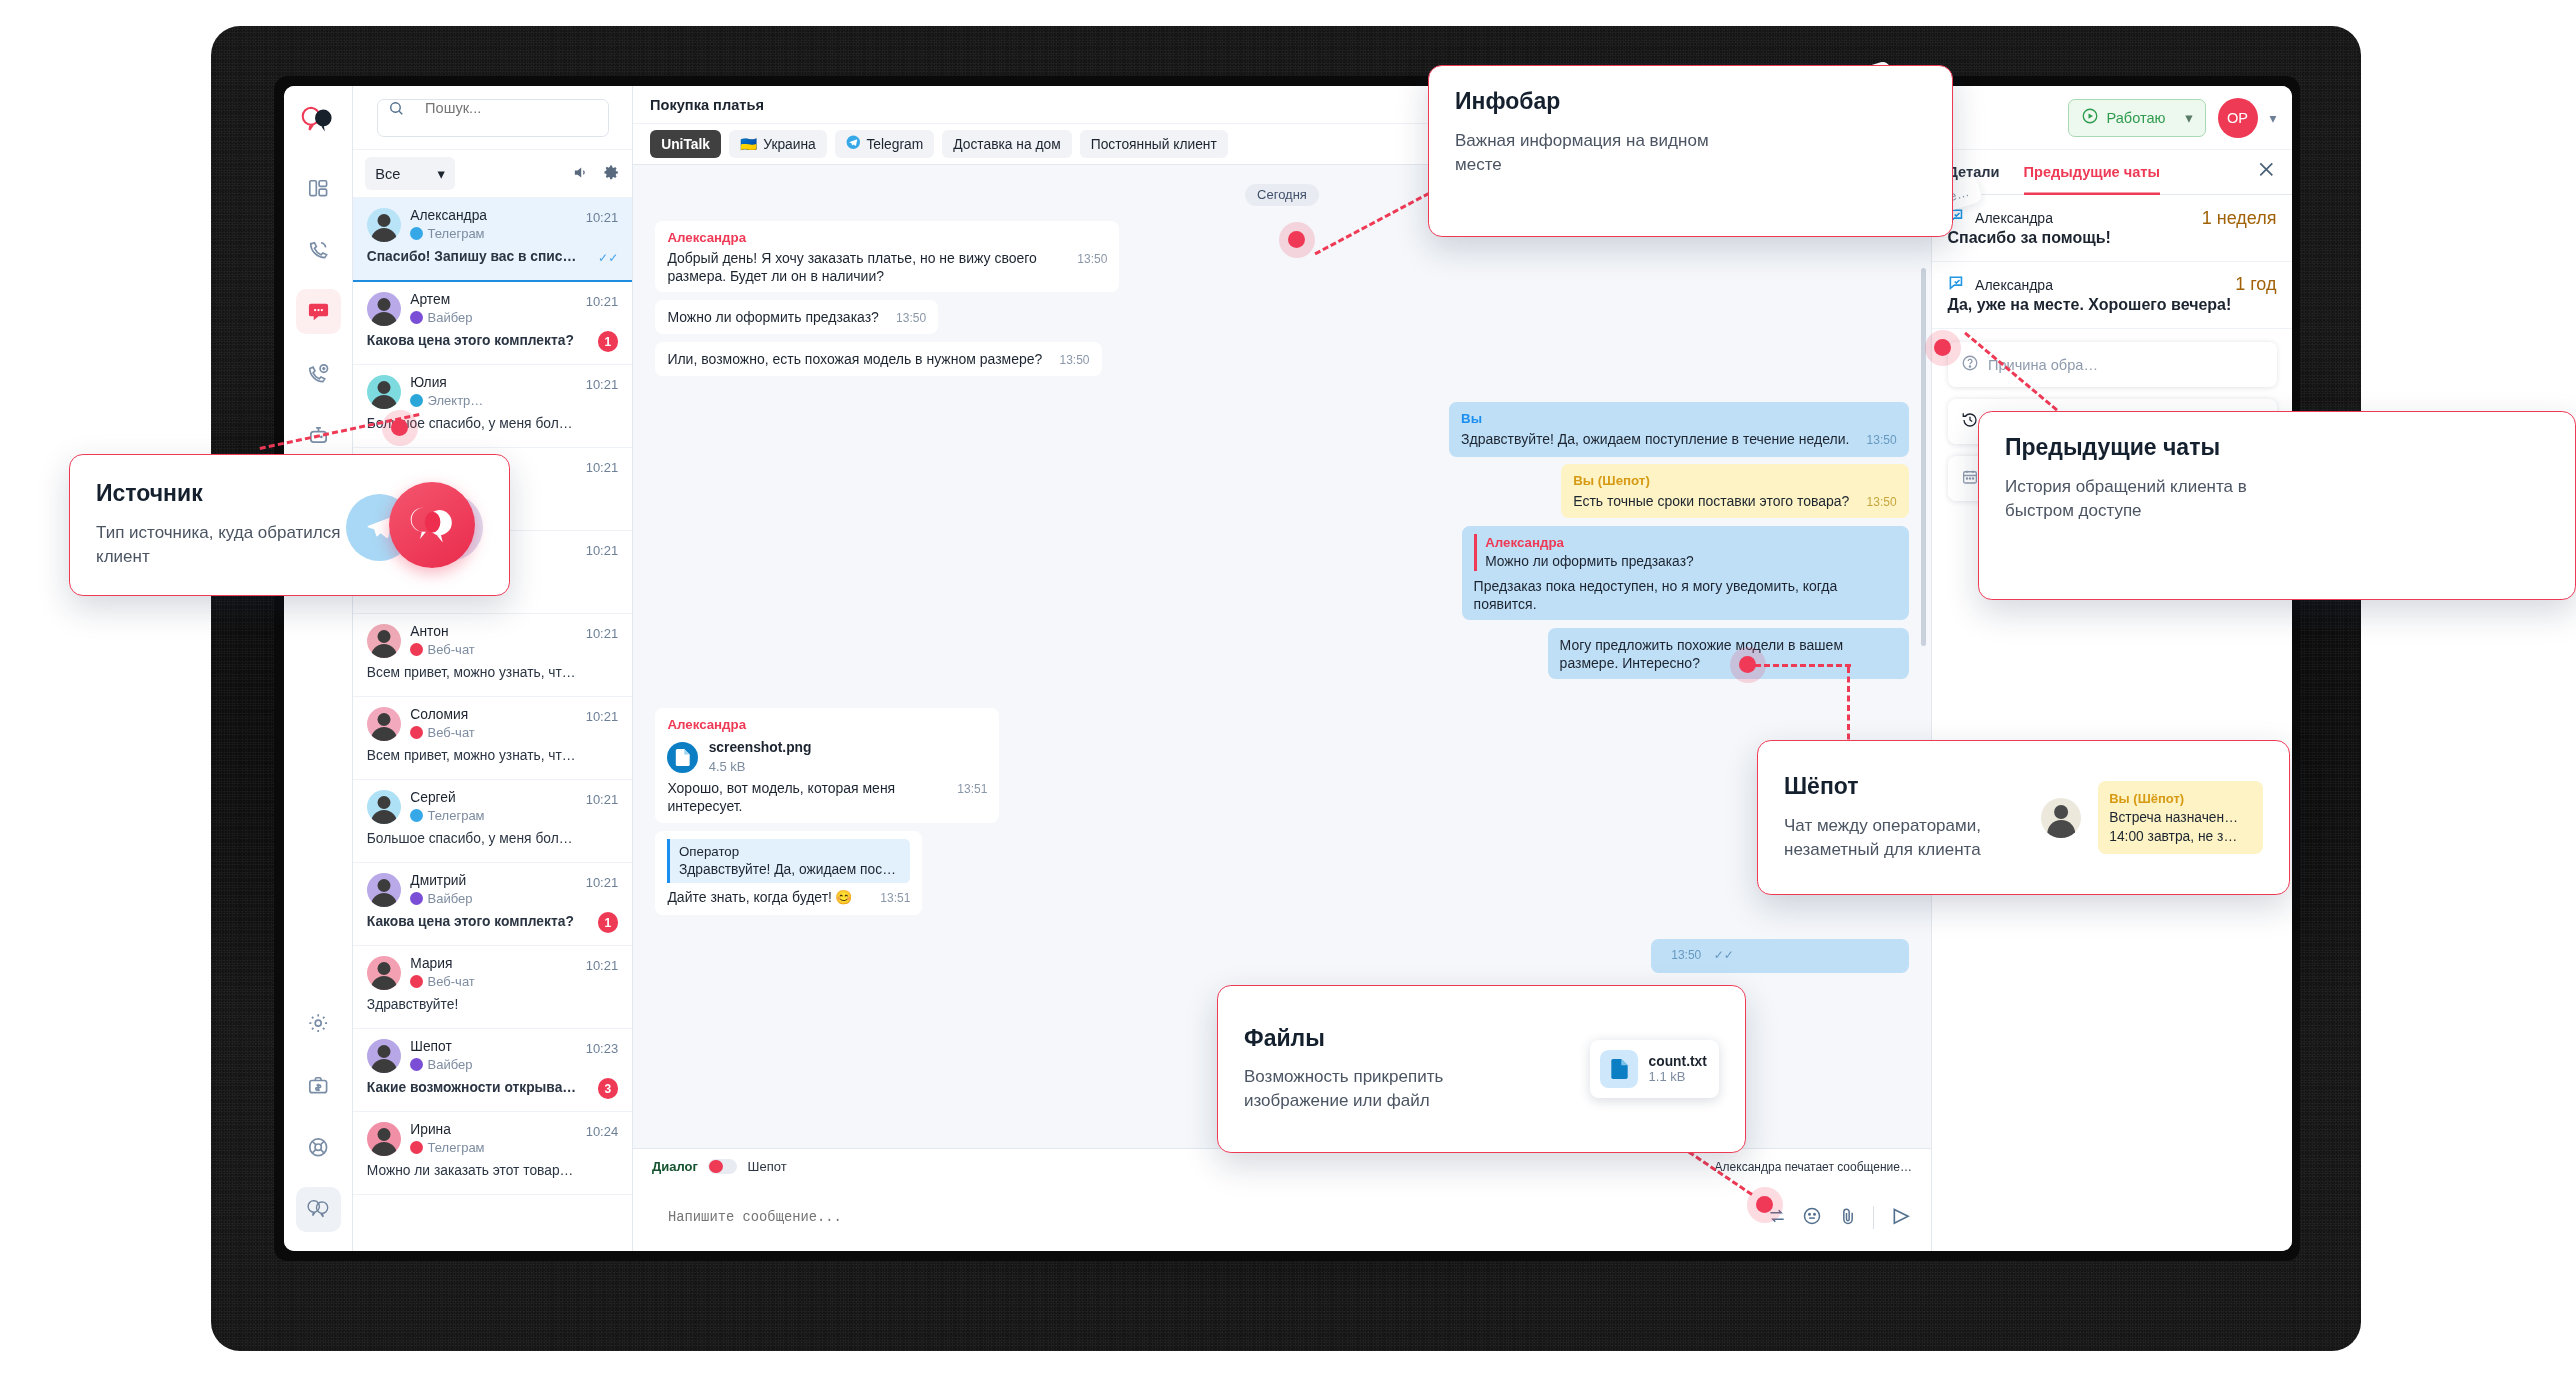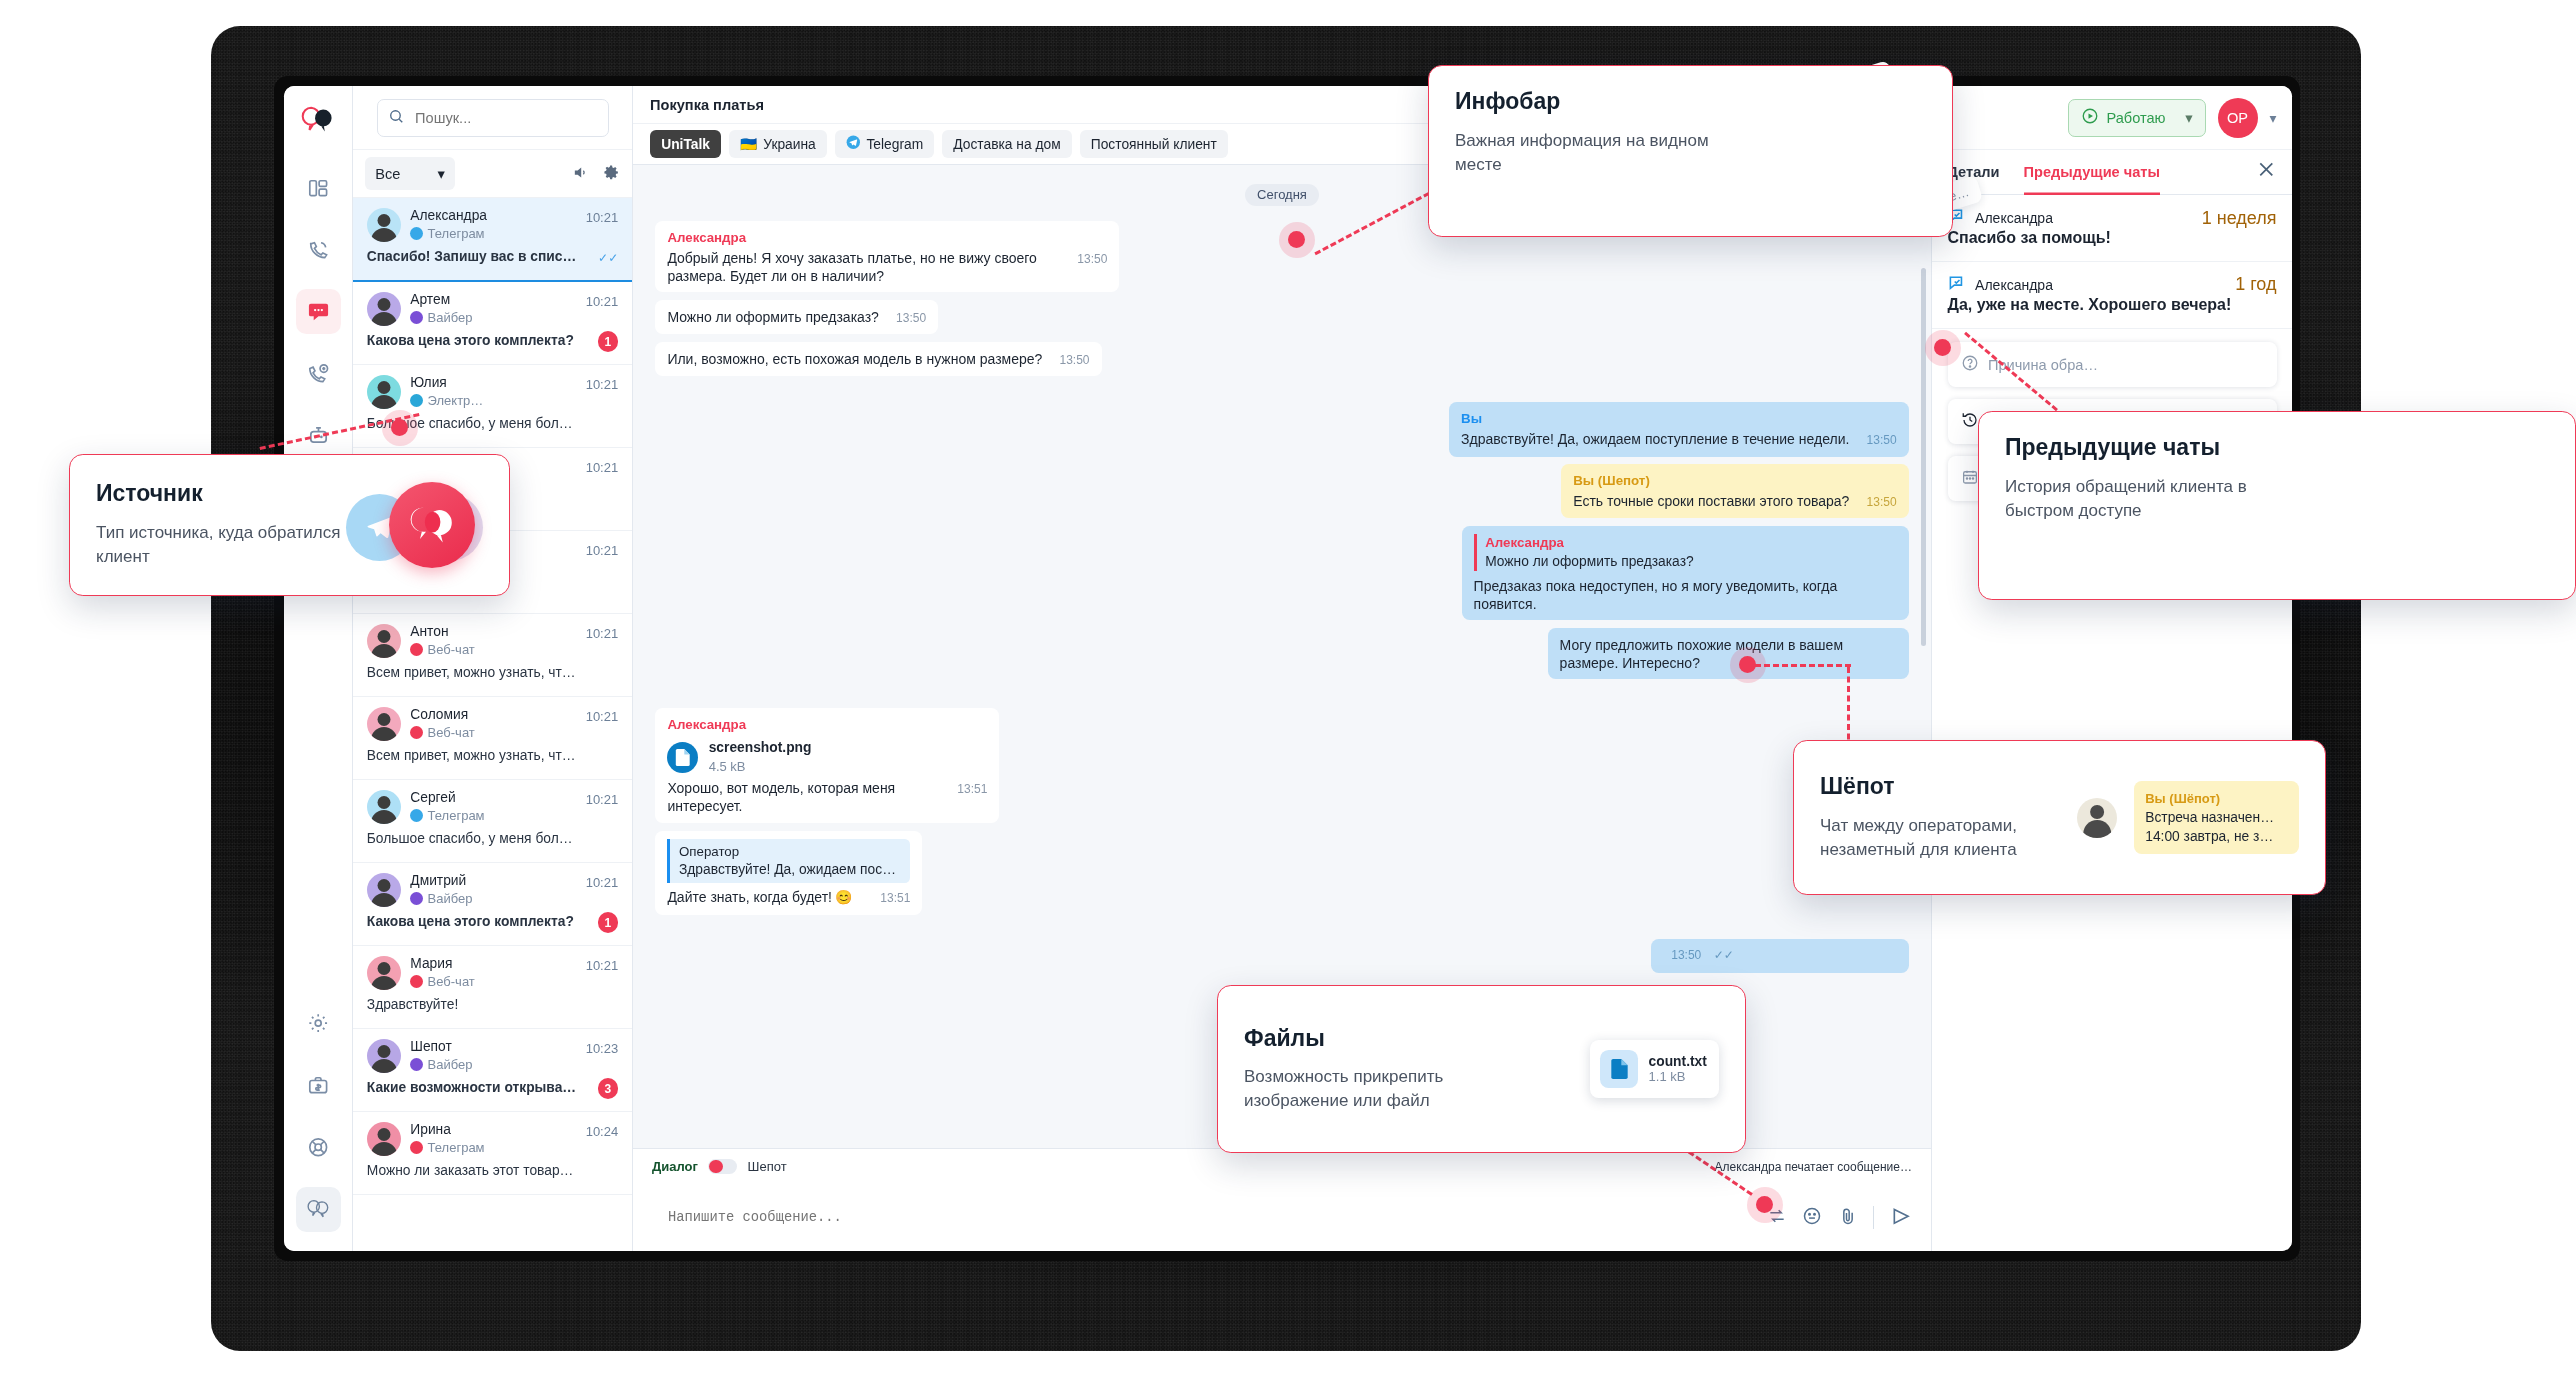--- a/index.html
+++ b/index.html
@@ -52,21 +52,21 @@
   }
   .rail-btn.active{ background:#fdeef0; color:#ef3a56; }
   .rail-btn.active-gray{ background:#eef1f5; color:#6d829c; }
   .rail-spacer{ flex:1 1 auto; }
 
   
   .list-col{ width:280px; flex:0 0 280px; border-right:0.9px solid #e3e8ef; background:#fff; display:flex; flex-direction:column;}
   .search-wrap{ height:64px; display:flex; align-items:center; justify-content:center; border-bottom:0.9px solid #eef1f5;}
   .search-box{
     width:232px; height:38px; border:0.9px solid #dfe4ec; border-radius:6.9px;
-    display:flex; align-items:center; gap:11px; padding:0 10.3px; background:#fff;
+    display:flex; align-items:flex-start; gap:21px; padding:0 10.3px; background:#fff;
   }
   .search-box input{
     border:0; outline:0; font-size:14.6px; color:#9aa7b8; width:100%;
     font-family:"Liberation Sans", sans-serif; background:transparent;
   }
   .filter-row{
     height:48px; display:flex; align-items:center; padding:0 12px; gap:8.6px;
     border-bottom:0.9px solid #eef1f5;
   }
   .filter-select{
@@ -778,21 +778,21 @@
 <div class="dash" style="left:1951px; top:370px; width:120px; transform:rotate(40deg);"></div>
 <div class="dot" style="left:1934px; top:339px;"></div>
 <div class="callout" style="left:1978px; top:411px; width:598px; height:189px;">
   <h3>Предыдущие чаты</h3>
   <p style="max-width:267px">История обращений клиента в быстром доступе</p>
 </div>
 
 <div class="dashv" style="left:1847px; top:667px; height:82px;"></div>
 <div class="dash" style="left:1746px; top:664px; width:105px;"></div>
 <div class="dot" style="left:1739px; top:656px;"></div>
-<div class="callout" style="left:1793px; top:740px; width:533px; height:155px; display:flex; align-items:center; gap:17px;">
+<div class="callout" style="left:1757px; top:740px; width:533px; height:155px; display:flex; align-items:center; gap:17px;">
   <div style="flex:1 1 auto">
     <h3>Шёпот</h3>
     <p style="max-width:267px">Чат между операторами, незаметный для клиента</p>
   </div>
   <div class="mini-av">
     <div style="position:absolute; left:50%; top:7.7px; width:13.8px; height:13.8px; border-radius:50%; background:#4a4a4a; transform:translateX(-50%)"></div>
     <div style="position:absolute; left:50%; top:22.4px; width:27.5px; height:19px; border-radius:13.8px 13.8px 0 0; background:#4a4a4a; transform:translateX(-50%)"></div>
   </div>
   <div class="mini-wh">
     <div class="s">Вы (Шёпот)</div>

